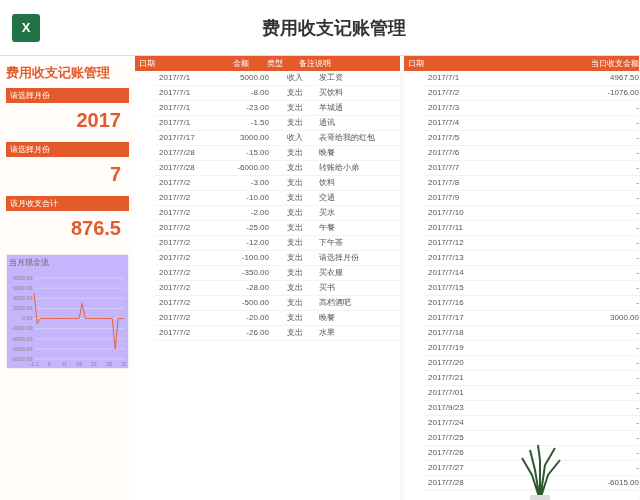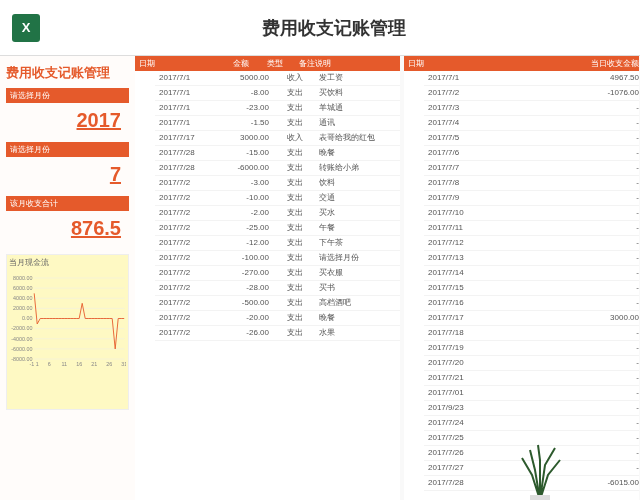--- a/index.html
+++ b/index.html
@@ -5,22 +5,22 @@
 * { margin: 0; padding: 0; box-sizing: border-box; }
 body { font-family: "Microsoft YaHei", Arial, sans-serif; background: #fff; width: 640px; height: 500px; overflow: hidden; font-size: 9px; }
 .title-bar { height: 56px; background: #fff; border-bottom: 1px solid #ddd; display: flex; align-items: center; padding: 0 12px; }
 .excel-icon { width: 28px; height: 28px; background: #217346; border-radius: 3px; display: flex; align-items: center; justify-content: center; }
 .excel-icon span { color: #fff; font-weight: bold; font-size: 13px; }
 .title { flex: 1; text-align: center; font-size: 18px; font-weight: bold; color: #333; }
 .content { display: flex; height: 444px; background: #f9f9f9; }
 .left-panel { width: 135px; padding: 8px 6px; background: #fffcfa; }
 .panel-title { color: #e55a2b; font-size: 13px; font-weight: bold; margin-bottom: 6px; }
 .section-hdr { background: #e55a2b; color: #fff; padding: 2px 4px; font-size: 8px; margin-top: 4px; }
-.big-val { text-align: right; font-size: 20px; font-weight: bold; color: #e55a2b; padding: 6px 8px 6px 0; text-decoration: underline; }
-.chart-area { margin-top: 8px; border: 1px solid #eee; height: 156px; background: #fef9c3; position: relative; padding: 2px; }
+.big-val { text-align: right; font-size: 20px; font-weight: bold; color: #e55a2b; padding: 6px 8px 6px 0; }
+.chart-area { margin-top: 8px; border: 1px solid #eee; height: 115px; background: #c4b5fd; position: relative; padding: 2px; }
 .chart-title { font-size: 8px; color: #666; }
 .chart-svg { width: 100%; height: 110px; }
 .mid-table { width: 265px; background: #fff; font-size: 8px; }
 .right-table { width: 235px; background: #fff; font-size: 8px; margin-left: 4px; }
 .thdr { background: #e55a2b; color: #fff; display: flex; padding: 2px 0; font-size: 8px; }
 .mid-table .c1 { width: 60px; padding-left: 4px; }
 .mid-table .c2 { width: 60px; text-align: right; padding-right: 6px; }
 .mid-table .c3 { width: 40px; text-align: center; }
 .mid-table .c4 { flex: 1; padding-left: 4px; }
 .right-table .c1 { width: 80px; padding-left: 4px; }
@@ -168,21 +168,21 @@
           <div class="c4">下午茶</div>
         </div>
         <div class="trow">
           <div class="c1">2017/7/2</div>
           <div class="c2">-100.00</div>
           <div class="c3">支出</div>
           <div class="c4">请选择月份</div>
         </div>
         <div class="trow">
           <div class="c1">2017/7/2</div>
-          <div class="c2">-270.00</div>
+          <div class="c2">-350.00</div>
           <div class="c3">支出</div>
           <div class="c4">买衣服</div>
         </div>
         <div class="trow">
           <div class="c1">2017/7/2</div>
           <div class="c2">-28.00</div>
           <div class="c3">支出</div>
           <div class="c4">买书</div>
         </div>
         <div class="trow">

